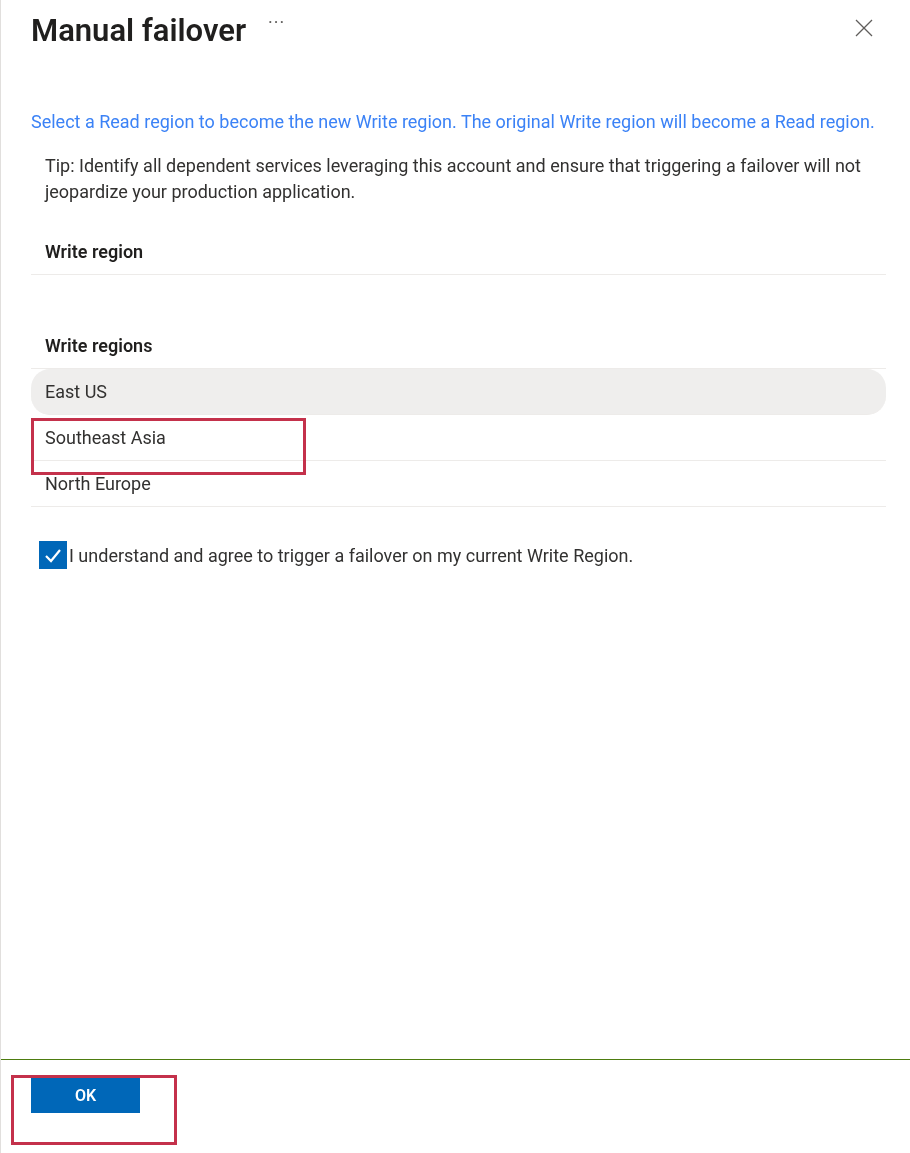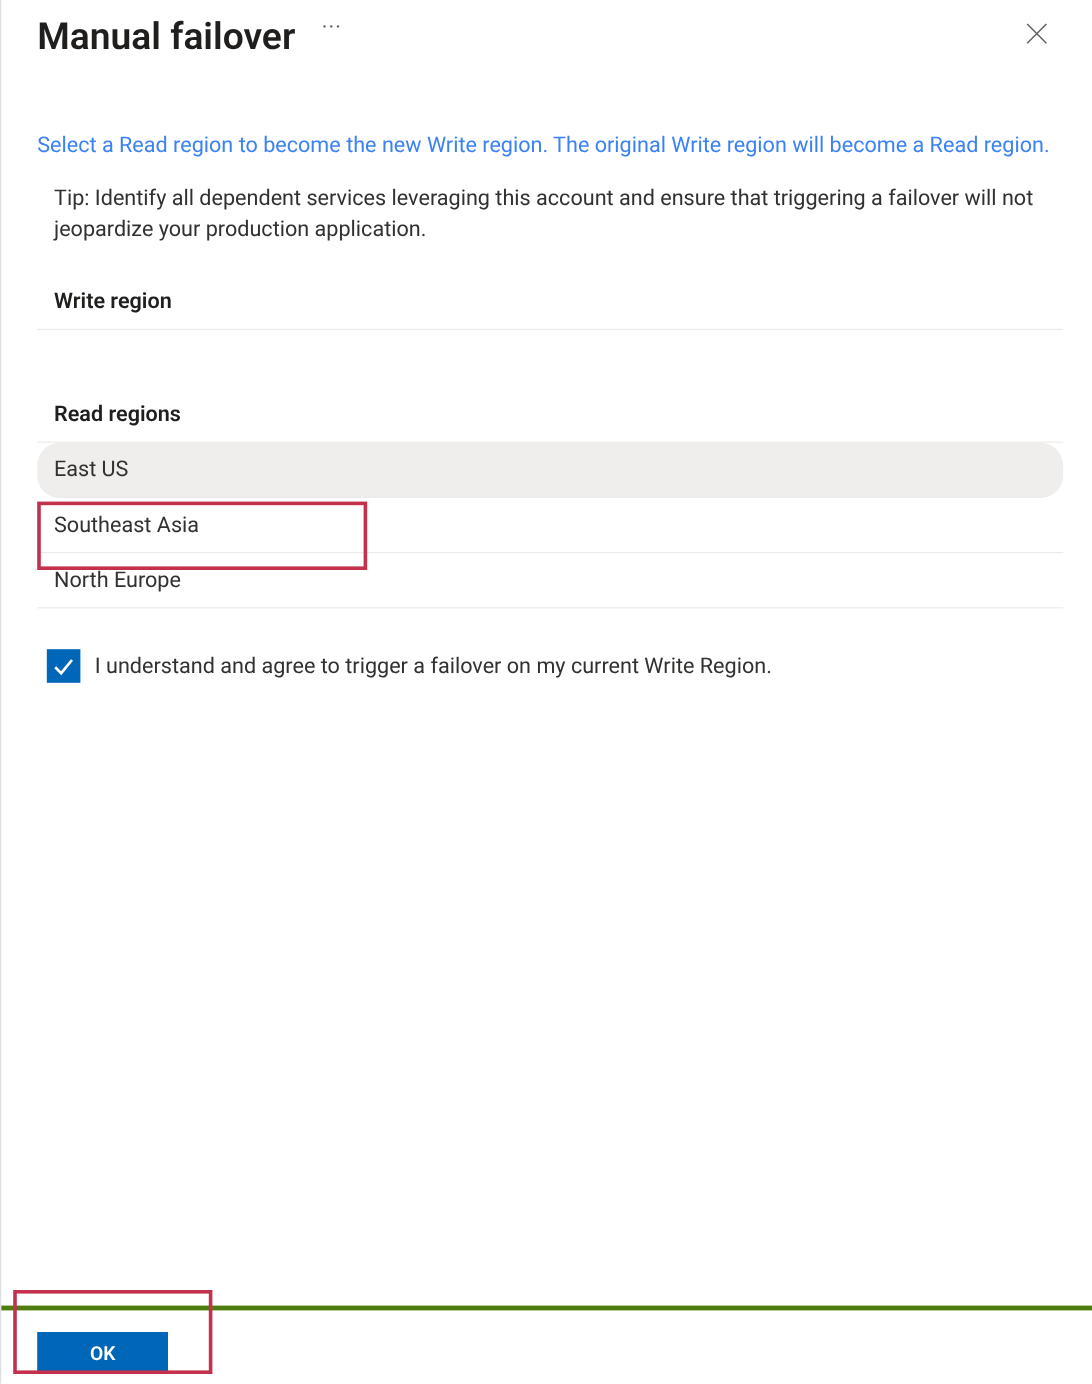--- a/index.html
+++ b/index.html
@@ -103,21 +103,21 @@
     .highlight-red {
       position: absolute;
       border: 3px solid #c4314b;
       pointer-events: none;
     }
     .consent-row {
       display: flex;
       align-items: center;
       margin-top: 34px;
       padding-left: 8px;
-      gap: 12px;
+      gap: 2px;
     }
     .checkbox {
       width: 28px;
       height: 28px;
       background: #0067b8;
       display: flex;
       align-items: center;
       justify-content: center;
       cursor: pointer;
       flex-shrink: 0;
@@ -127,22 +127,22 @@
       height: 20px;
       stroke: #ffffff;
       stroke-width: 2.2;
       fill: none;
     }
     .consent-text {
       font-size: 18px;
       color: #323130;
     }
     .footer {
-      border-top: 4px solid #4d7c0f;
-      padding: 18px 30px 8px 30px;
+      border-top: 1px solid #4d7c0f;
+      padding: 18px 30px 40px 30px;
     }
     .ok-btn {
       background: #0067b8;
       color: #ffffff;
       border: none;
       font-size: 16px;
       font-weight: 600;
       padding: 8px 44px;
       cursor: pointer;
       font-family: inherit;
@@ -178,21 +178,21 @@
   </div>
 
   <div class="content">
     <p class="instruction">Select a Read region to become the new Write region. The original Write region will become a Read region.</p>
     <p class="tip">Tip: Identify all dependent services leveraging this account and ensure that triggering a failover will not jeopardize your production application.</p>
 
     <div class="section-header">Write region</div>
 
     <div class="section-gap"></div>
 
-    <div class="section-header">Read regions</div>
+    <div class="section-header">Write regions</div>
 
     <div class="region-row selectable selected">
       <span>East US</span>
     </div>
     <div class="region-row selectable">
       <span>Southeast Asia</span>
     </div>
     <div class="region-row selectable">
       <span>North Europe</span>
     </div>

